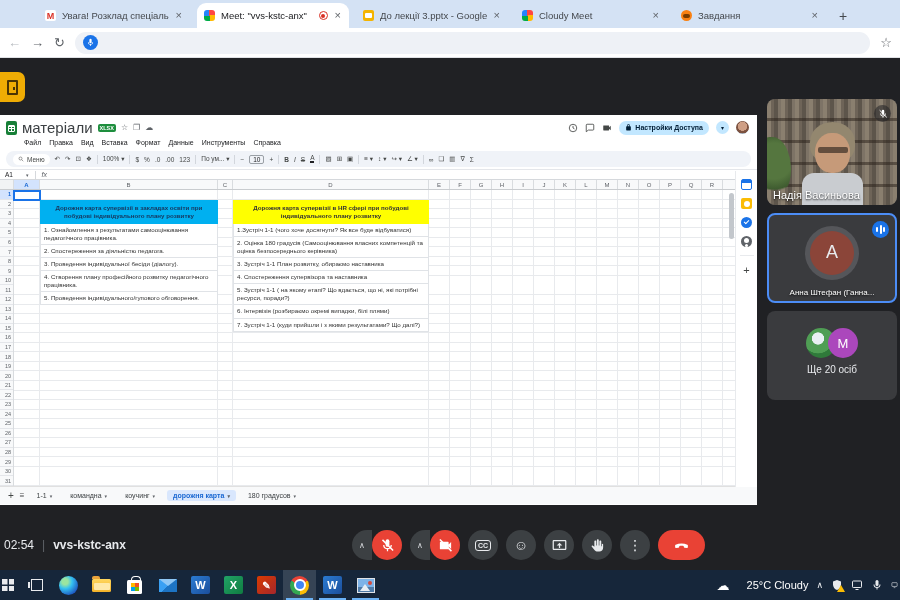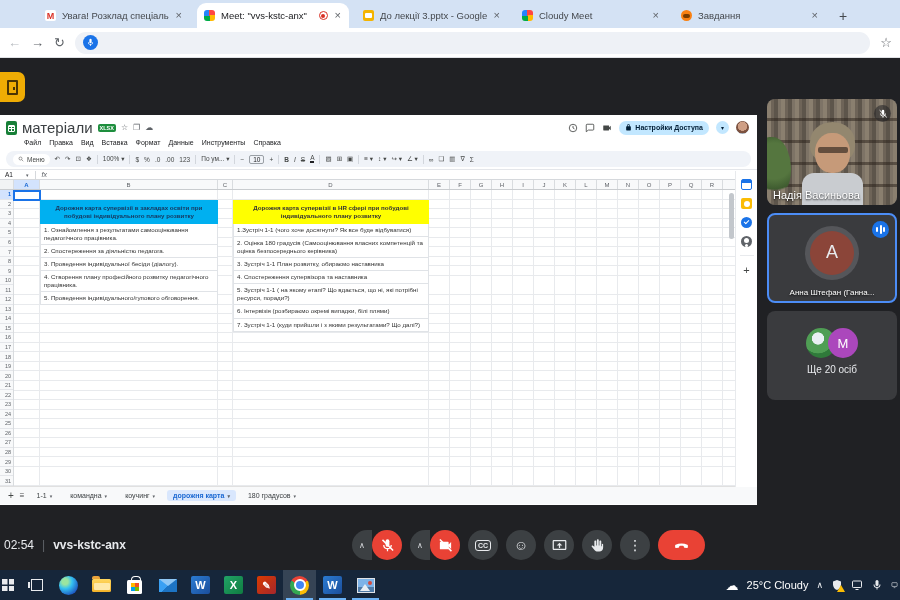--- a/index.html
+++ b/index.html
@@ -204,21 +204,21 @@
   .ai-word{background:linear-gradient(135deg,#2b7cd3,#1b4e9b);}
   .ai-excel{background:linear-gradient(135deg,#21a366,#107c41);}
   .ai-pdf{background:linear-gradient(135deg,#d83b01,#a4262c);font-size:10px;}
   .ai-chrome{width:19px;height:19px;border-radius:50%;background:conic-gradient(from -60deg,#ea4335 0 120deg,#fbbc05 120deg 240deg,#34a853 240deg 360deg);position:relative;}
   .ai-chrome::after{content:"";position:absolute;left:50%;top:50%;transform:translate(-50%,-50%);width:8px;height:8px;border-radius:50%;background:#4285f4;border:2px solid #fff;}
   .ai-photos{width:18px;height:15px;background:linear-gradient(180deg,#7db3e8 0 60%,#4d79a6 60%);border:1px solid #dfe3e8;position:relative;}
   .ai-photos::before{content:"";position:absolute;left:2px;bottom:1px;border-left:5px solid transparent;border-right:5px solid transparent;border-bottom:7px solid #e8eef4;}
   .ai-photos::after{content:"";position:absolute;right:2px;top:2px;width:4px;height:4px;border-radius:50%;background:#d24b3e;}
   .tray{margin-left:auto;display:flex;align-items:center;gap:8px;padding-right:2px;color:#fff;}
   .tray .cloud{font-size:13px;}
-  .tray .wtxt{font-size:11px;white-space:nowrap;}
+  .tray .wtxt{font-size:11px;white-space:nowrap;margin-left:9px;}
   .tray .chv{font-size:9px;color:#e8eaed;}
   .trayic{width:12px;height:12px;color:#e8eaed;position:relative;}
   .trayic.warn::after{content:"";position:absolute;right:-2px;bottom:-1px;border-left:4px solid transparent;border-right:4px solid transparent;border-bottom:7px solid #fbbc04;}
   .trayclip{width:7px;overflow:hidden;}
 </style>
 </head>
 <body>
 
 <div id="app">
 

